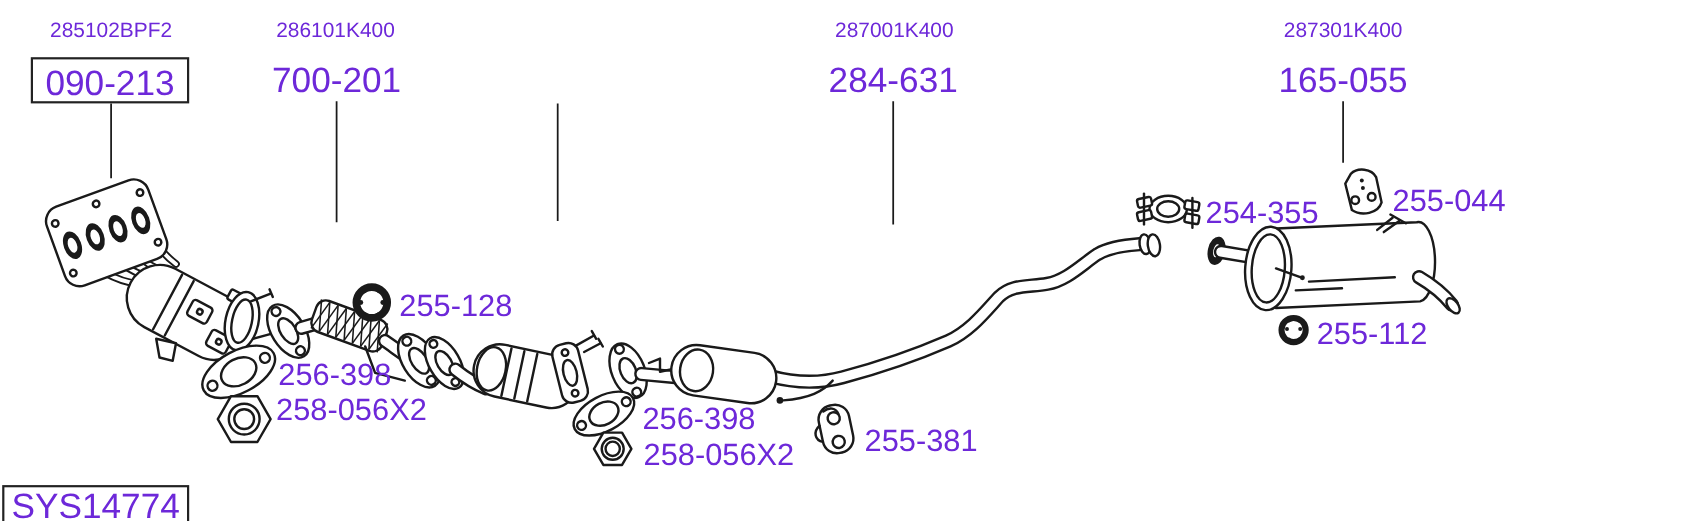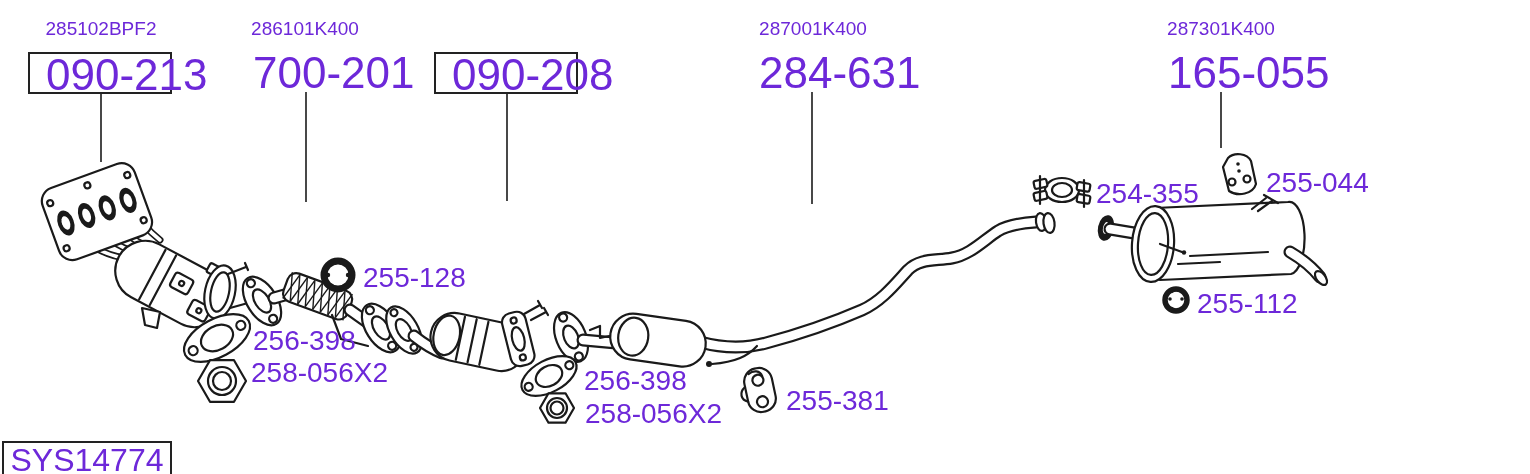--- a/index.html
+++ b/index.html
@@ -15,21 +15,21 @@
   .leader{stroke:#1a1a1a;stroke-width:1.6;}
   .tubeB{stroke:#1a1a1a;stroke-width:7;fill:none;stroke-linecap:round;}
   .tubeW{stroke:#ffffff;stroke-width:3.6;fill:none;stroke-linecap:round;}
   .pipeB{stroke:#1a1a1a;stroke-width:13;fill:none;stroke-linecap:round;stroke-linejoin:round;}
   .pipeW{stroke:#ffffff;stroke-width:8.6;fill:none;stroke-linecap:round;stroke-linejoin:round;}
   .ring{stroke:#1a1a1a;stroke-width:7;fill:#fff;}
   .ringsm{stroke:#1a1a1a;stroke-width:5.5;fill:#fff;}
 
   
   .oem{position:absolute;top:6px;font-size:19px;text-align:center;white-space:nowrap;}
-  .part{position:absolute;top:40px;font-size:44px;text-align:center;line-height:42px;white-space:nowrap;padding-left:16px;}
+  .part{position:absolute;top:40px;font-size:32px;text-align:center;line-height:42px;white-space:nowrap;}
   .boxed{border:2px solid #222;box-sizing:border-box;height:42px;}
   .fit{position:absolute;font-size:28px;white-space:nowrap;}
   .sys{position:absolute;left:2px;top:429px;width:170px;height:42px;border:2px solid #222;
        box-sizing:border-box;font-size:32px;line-height:34px;text-align:center;}
   .corner-bar{position:absolute;left:0;top:470px;width:74px;height:4px;background:#1a1a1a;}
 </style>
 </head>
 <body>
 
 <div class="canvas">
@@ -264,21 +264,20 @@
     </g>
   </svg>
 
   <div class="oem" style="left:33px;width:136px;">285102BPF2</div>
   <div class="oem" style="left:237px;width:136px;">286101K400</div>
   <div class="oem" style="left:745px;width:136px;">287001K400</div>
   <div class="oem" style="left:1153px;width:136px;">287301K400</div>
 
   <div class="part boxed" style="left:28px;width:144px;">090-213</div>
   <div class="part" style="left:237px;width:138px;">700-201</div>
-  <div class="part boxed" style="left:434px;width:144px;">090-208</div>
   <div class="part" style="left:743px;width:138px;">284-631</div>
   <div class="part" style="left:1152px;width:138px;">165-055</div>
 
   <div class="fit" style="left:363px;top:250px;">255-128</div>
   <div class="fit" style="left:253px;top:313px;">256-398</div>
   <div class="fit" style="left:251px;top:345px;">258-056X2</div>
   <div class="fit" style="left:584px;top:353px;">256-398</div>
   <div class="fit" style="left:585px;top:386px;">258-056X2</div>
   <div class="fit" style="left:786px;top:373px;">255-381</div>
   <div class="fit" style="left:1096px;top:166px;">254-355</div>

